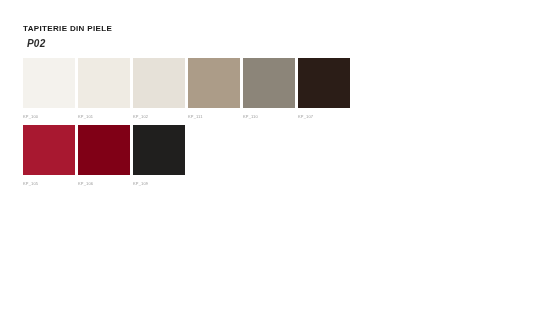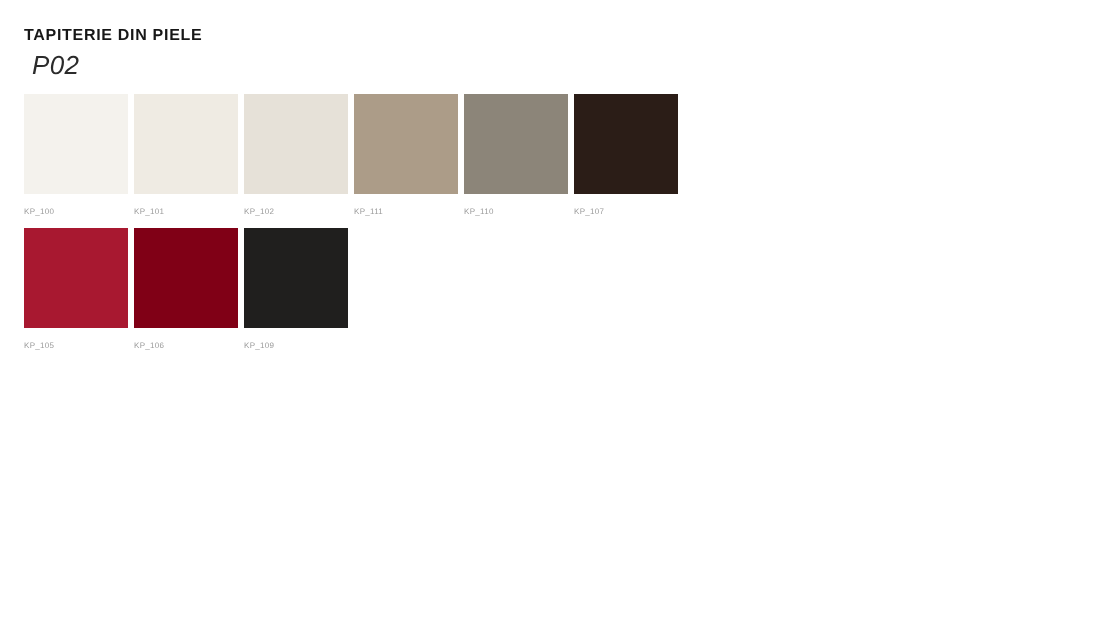--- a/index.html
+++ b/index.html
@@ -11,41 +11,42 @@
     width: 550px;
     height: 317px;
     font-family: "Liberation Sans", sans-serif;
     color: #1a1a1a;
     overflow: hidden;
   }
   .sheet {
     position: relative;
     width: 550px;
     height: 317px;
-    padding: 4px;
+    padding: 15px;
     box-sizing: border-box;
   }
   .header {
     padding: 8px 0 0 8px;
   }
   .title {
     font-size: 8px;
     font-weight: bold;
     letter-spacing: 0.35px;
     color: #171717;
     line-height: 11px;
     margin: 0;
   }
   .subtitle {
-    font-size: 13px;
+    font-size: 10px;
     font-style: italic;
     color: #2b2b2b;
     letter-spacing: 0.2px;
     line-height: 11px;
     margin: 4px 0 0 4px;
+    font-weight: bold;
   }
   .grid {
     margin-top: 9px;
     padding-left: 8px;
   }
   .row {
     display: flex;
     flex-direction: row;
     align-items: flex-start;
   }

